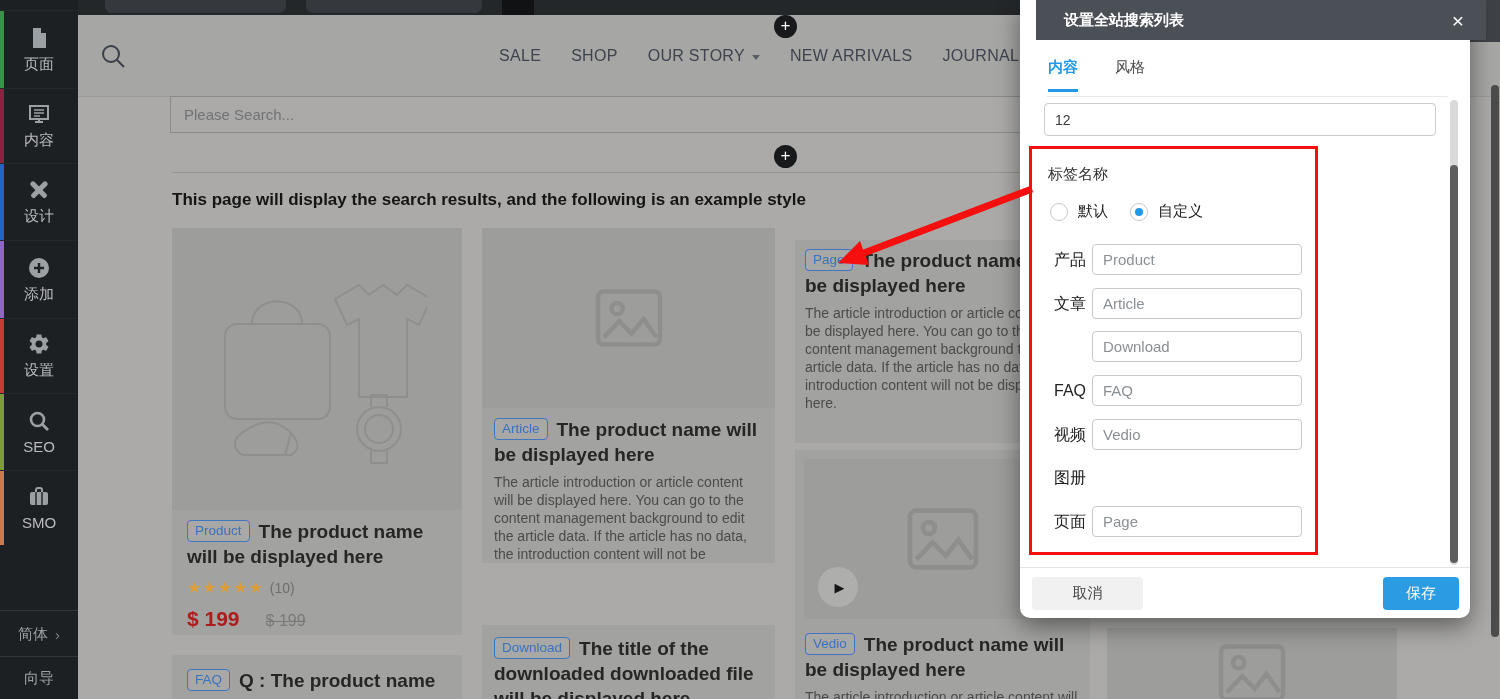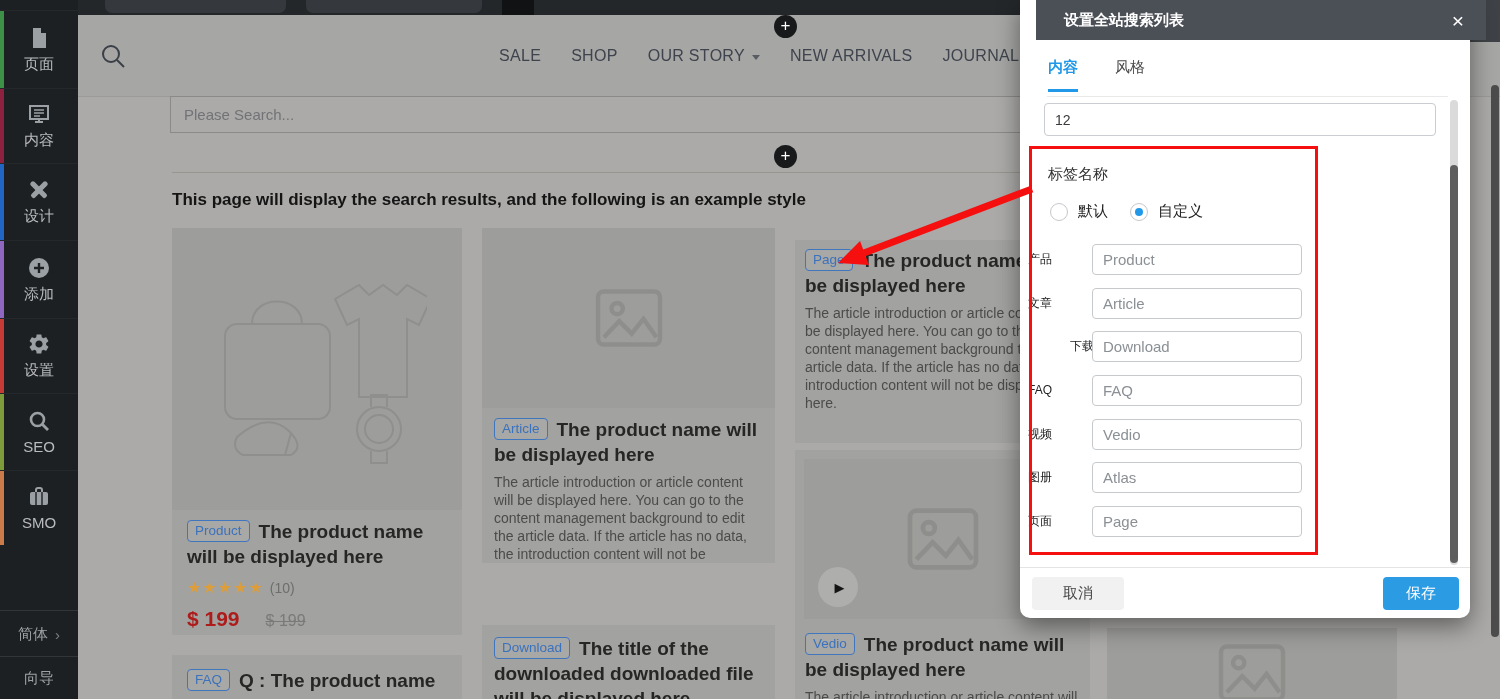--- a/index.html
+++ b/index.html
@@ -85,25 +85,25 @@
   .tab { font-size:15px; padding-bottom:12px; cursor:pointer; color:#4a4a4a; }
   .tab.active { color:#2299e8; font-weight:bold; border-bottom:3px solid #2299e8; }
   .tab-sep { position:absolute; left:27px; top:96px; width:401px; height:1px; background:#e9e9e9; }
   .count-input { position:absolute; left:24px; top:103px; width:392px; height:33px; border:1px solid #c9ccd0; border-radius:4px; padding:0 10px; font-size:14px; color:#3a3a3a; font-family:"Liberation Sans", sans-serif; outline:none; }
   .red-rect { position:absolute; left:9px; top:146px; width:289px; height:409px; border:3px solid #f50f0f; pointer-events:none; z-index:6; }
   .section-label { position:absolute; left:28px; top:165px; font-size:15px; color:#2f2f2f; }
   .radio-row { position:absolute; left:30px; top:202px; display:flex; align-items:flex-end; }
   .radio { width:18px; height:18px; border-radius:50%; border:1.5px solid #c4c8cc; background:#fff; position:relative; cursor:pointer; }
   .radio.sel::after { content:""; position:absolute; left:4px; top:4px; right:4px; bottom:4px; background:#2299e8; border-radius:50%; }
   .radio-label { font-size:15px; color:#222; margin:0 22px 0 10px; cursor:pointer; }
-  .field-label { position:absolute; left:8px; width:46px; font-size:12px; color:#222; line-height:31px; }
+  .field-label { position:absolute; left:34px; width:46px; font-size:16px; color:#222; line-height:31px; }
   .field-input { position:absolute; left:72px; width:210px; height:31px; border:1px solid #c6cacd; border-radius:4px; padding:0 10px; font-size:15px; color:#8b9095; background:#fff; font-family:"Liberation Sans", sans-serif; outline:none; }
   .panel-footer-sep { position:absolute; left:0; top:567px; width:100%; height:1px; background:#e4e4e4; }
   .btn { position:absolute; top:577px; height:33px; border:none; border-radius:4px; font-size:15px; cursor:pointer; font-family:"Liberation Sans", sans-serif; }
-  .btn-cancel { left:12px; width:92px; background:#f1f1f2; color:#454545; }
+  .btn-cancel { left:12px; width:111px; background:#f1f1f2; color:#454545; }
   .btn-save { right:11px; width:76px; background:#2b9be4; color:#fff; }
   .panel-scroll-track { position:absolute; right:12px; top:100px; width:8px; height:465px; background:#dadada; border-radius:4px; }
   .panel-scroll-thumb { position:absolute; right:12px; top:165px; width:8px; height:398px; background:#5e5e5e; border-radius:4px; cursor:pointer; }
 
   
   .top-right-dark { position:absolute; left:1470px; top:0; width:30px; height:42px; background:#3e4246; z-index:25; }
   .browser-scrollbar { position:absolute; left:1491px; top:85px; width:8px; height:552px; background:#4c4c4c; border-radius:4px; z-index:26; cursor:pointer; }
 </style>
 </head>
 <body>
@@ -316,21 +316,20 @@
     <input class="field-input" style="top: 244px;" type="text" value="Product">
     <span class="field-label" style="top:288px;">文章</span>
     <input class="field-input" style="top: 288px;" type="text" value="Article">
     <span class="field-label" style="top:331px;margin-left:42px;">下载</span>
     <input class="field-input" style="top: 331px;" type="text" value="Download">
     <span class="field-label" style="top:375px;">FAQ</span>
     <input class="field-input" style="top: 375px;" type="text" value="FAQ">
     <span class="field-label" style="top:419px;">视频</span>
     <input class="field-input" style="top: 419px;" type="text" value="Vedio">
     <span class="field-label" style="top:462px;">图册</span>
-    <input class="field-input" style="top: 462px;" type="text" value="Atlas">
     <span class="field-label" style="top:506px;">页面</span>
     <input class="field-input" style="top: 506px;" type="text" value="Page">
 
     <div class="panel-footer-sep"></div>
     <button class="btn btn-cancel">取消</button>
     <button class="btn btn-save" style="background: rgb(43, 155, 228);">保存</button>
 
     <div class="panel-scroll-track"></div>
     <div class="panel-scroll-thumb"></div>
   </div>

